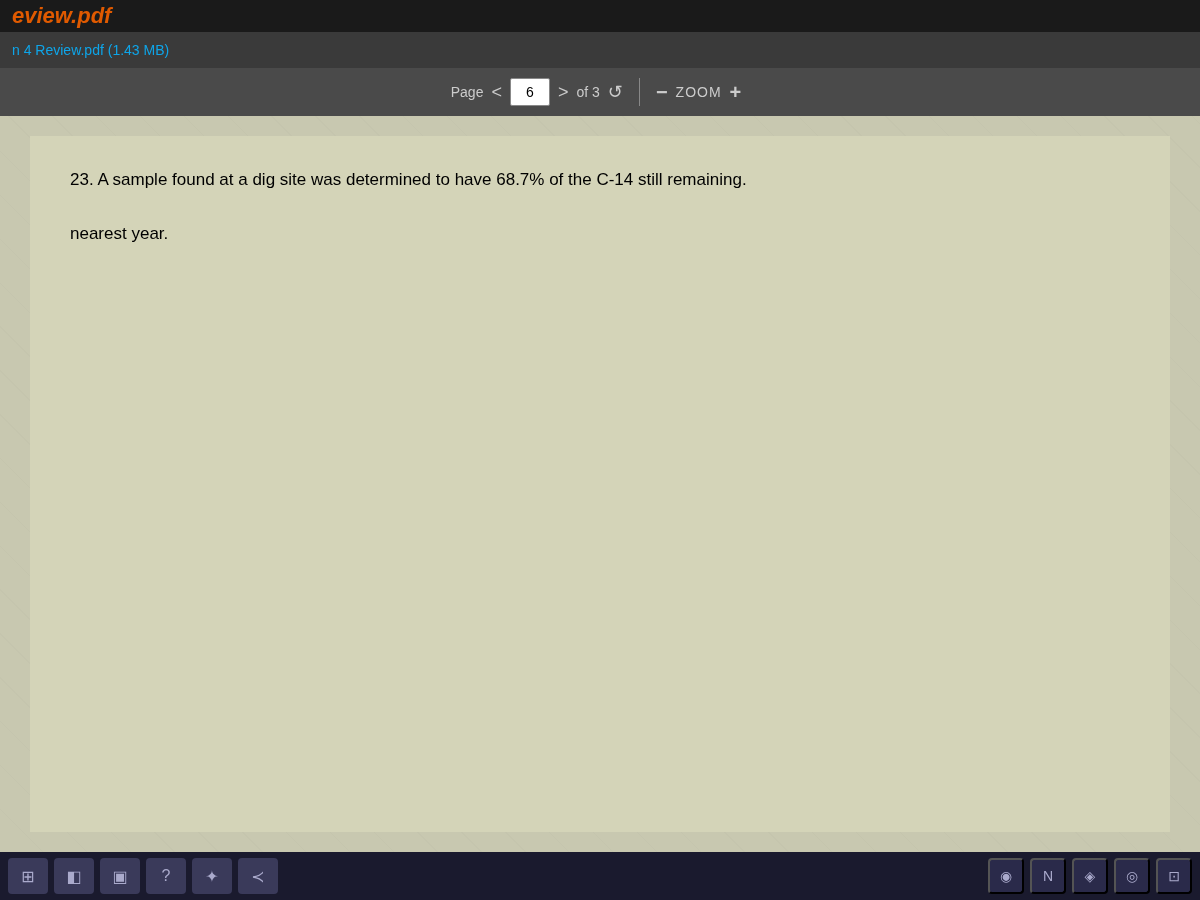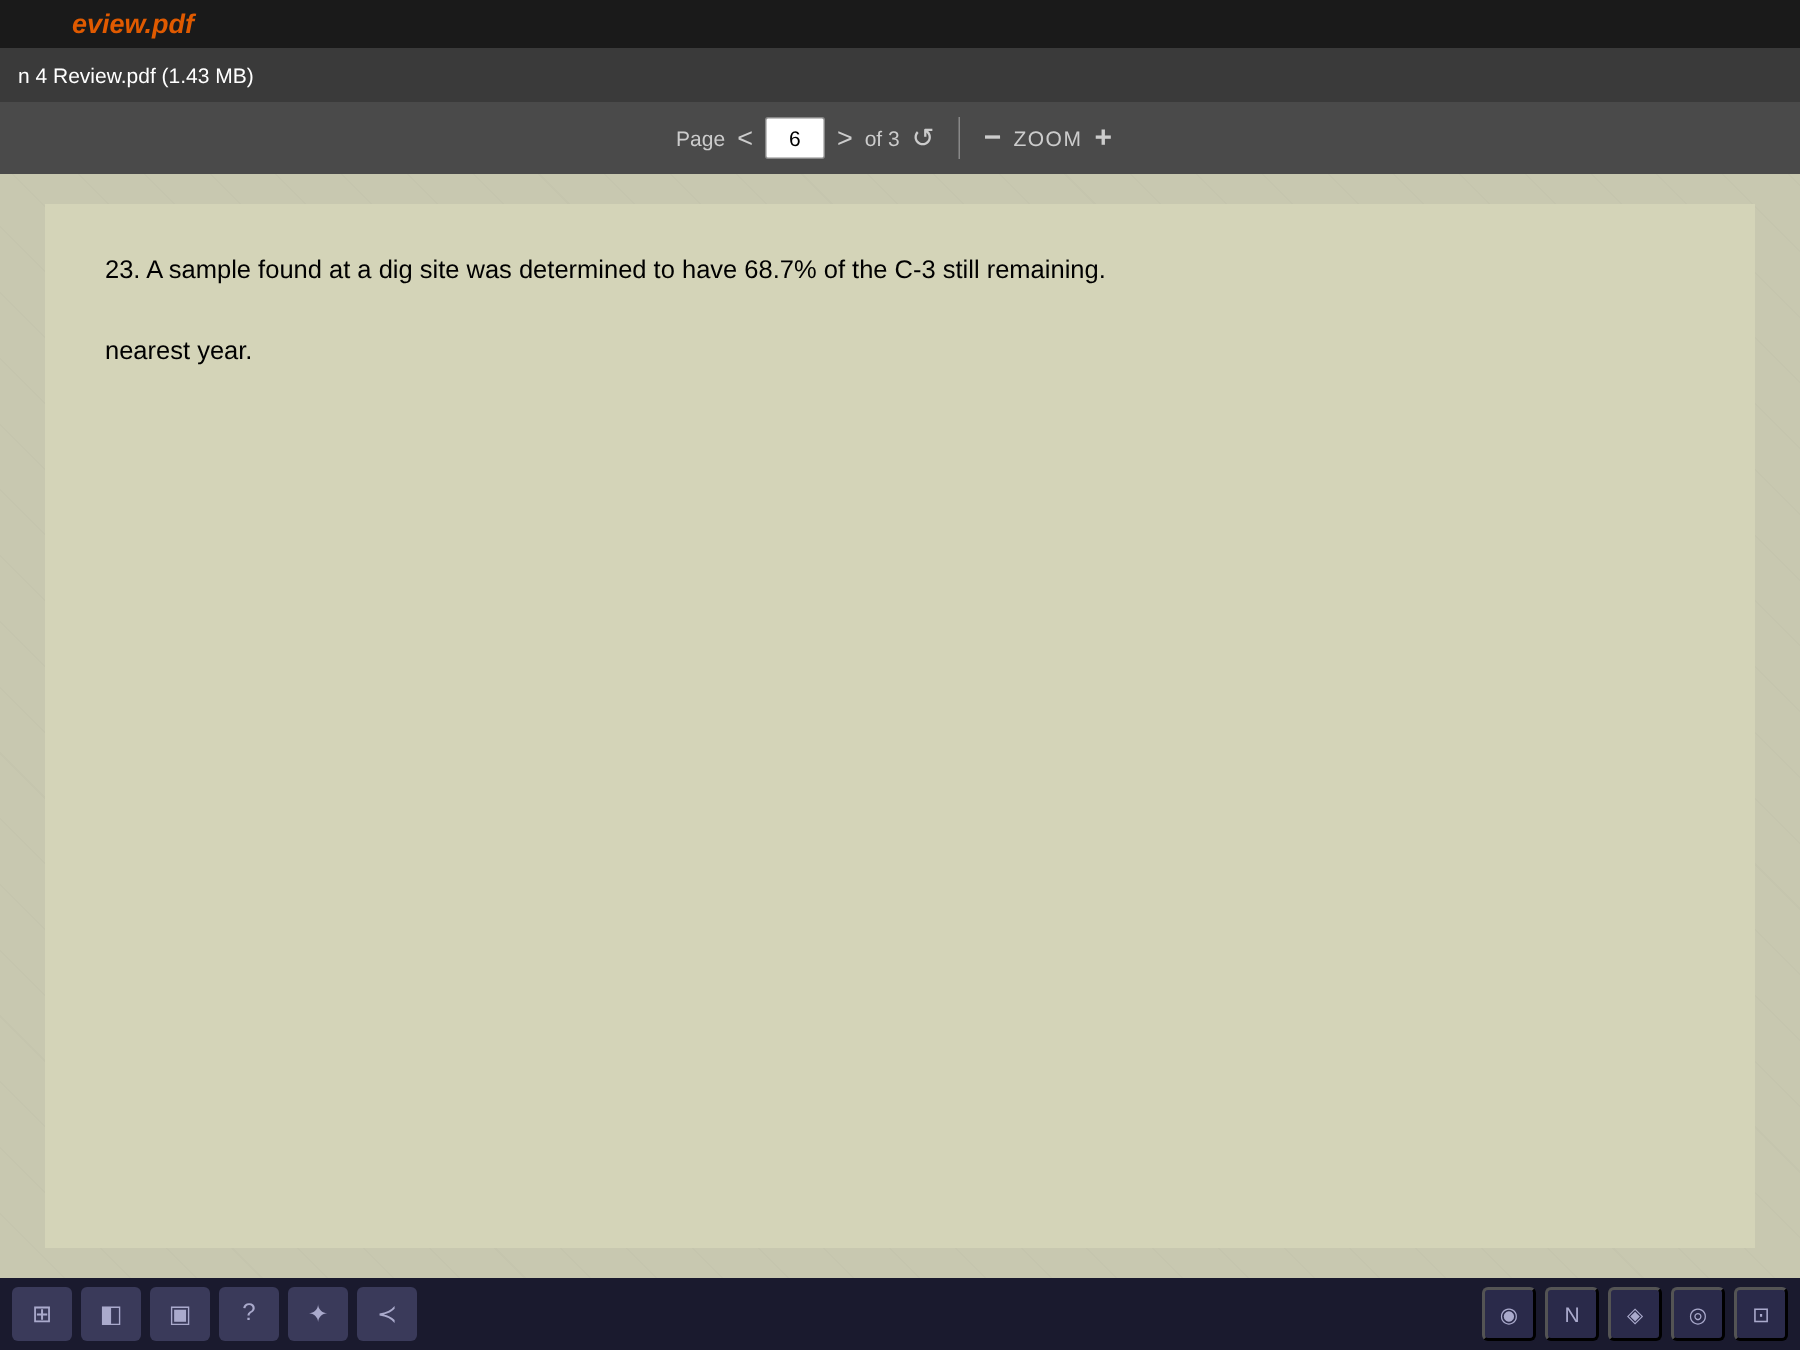--- a/index.html
+++ b/index.html
@@ -21,41 +21,40 @@
       width: 100%;
       height: 32px;
       background: #1a1a1a;
       display: flex;
       align-items: center;
       padding: 0 12px;
     }
 
     .title-bar-text {
       color: #e05a00;
-      font-size: 18px;
+      font-size: 22px;
       font-weight: bold;
       font-style: italic;
-      margin-left: 36px;
     }
 
     
     .file-info-bar {
       position: absolute;
       top: 32px;
       left: 0;
       width: 100%;
       height: 36px;
       background: #3a3a3a;
       display: flex;
       align-items: center;
       padding: 0 12px;
     }
 
     .file-info-text {
-      color: #ffffff;
+      color: #0ea5e9;
       font-size: 14px;
     }
 
     
     .toolbar {
       position: absolute;
       top: 68px;
       left: 0;
       width: 100%;
       height: 48px;
@@ -253,21 +252,21 @@
   <button class="refresh-btn">↺</button>
   <div class="toolbar-separator"></div>
   <button class="zoom-minus-btn">−</button>
   <span class="zoom-label">ZOOM</span>
   <button class="zoom-plus-btn">+</button>
 </div>
 
 <div class="pdf-content">
   <div class="pdf-page">
     <div class="problem-text">
-      <span class="problem-number">23.</span><span> A sample found at a dig site was determined to have 68.7% of the C-3 still remaining.</span>
+      <span class="problem-number">23.</span><span> A sample found at a dig site was determined to have 68.7% of the C-14 still remaining.</span>
       <br>
       <br>
       <span>nearest year.</span>
     </div>
   </div>
 </div>
 
 <div class="taskbar">
   <button class="taskbar-btn">
     <span class="taskbar-btn-icon">⊞</span>

